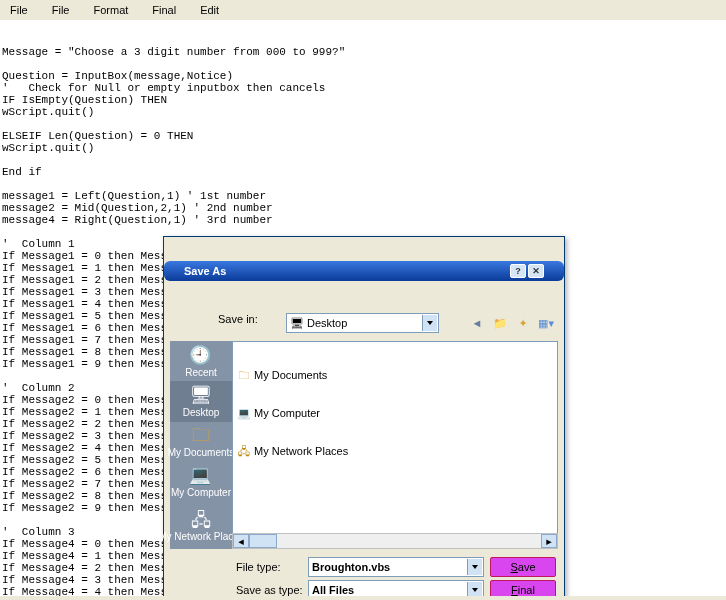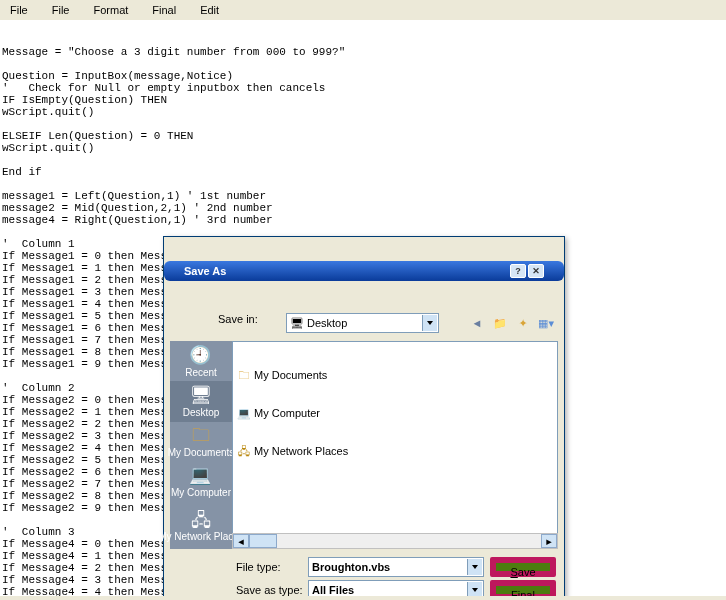--- a/index.html
+++ b/index.html
@@ -178,22 +178,22 @@
   height: 20px;
   border: 1px solid #7f9db9;
   background: #fff;
   display:flex;align-items:center;
   padding: 0 3px;
   position: relative;
   font-weight: bold;
 }
 .btn {
   height: 20px;
-  border: 6px solid #be185d;
-  background: #4d7c0f;
+  border: 1px solid #be185d;
+  background: #d946ef;
   text-align: center;
   line-height: 18px;
   border-radius: 2px;
 }
 .btn:first-letter{ text-decoration: underline; }
 .icon-folder::before{content:"🗀";color:#d9a437;}
 .icon-desktop::before{content:"🖥";}
 .icon-computer::before{content:"💻";}
 .icon-network::before{content:"🖧";}
 </style>

